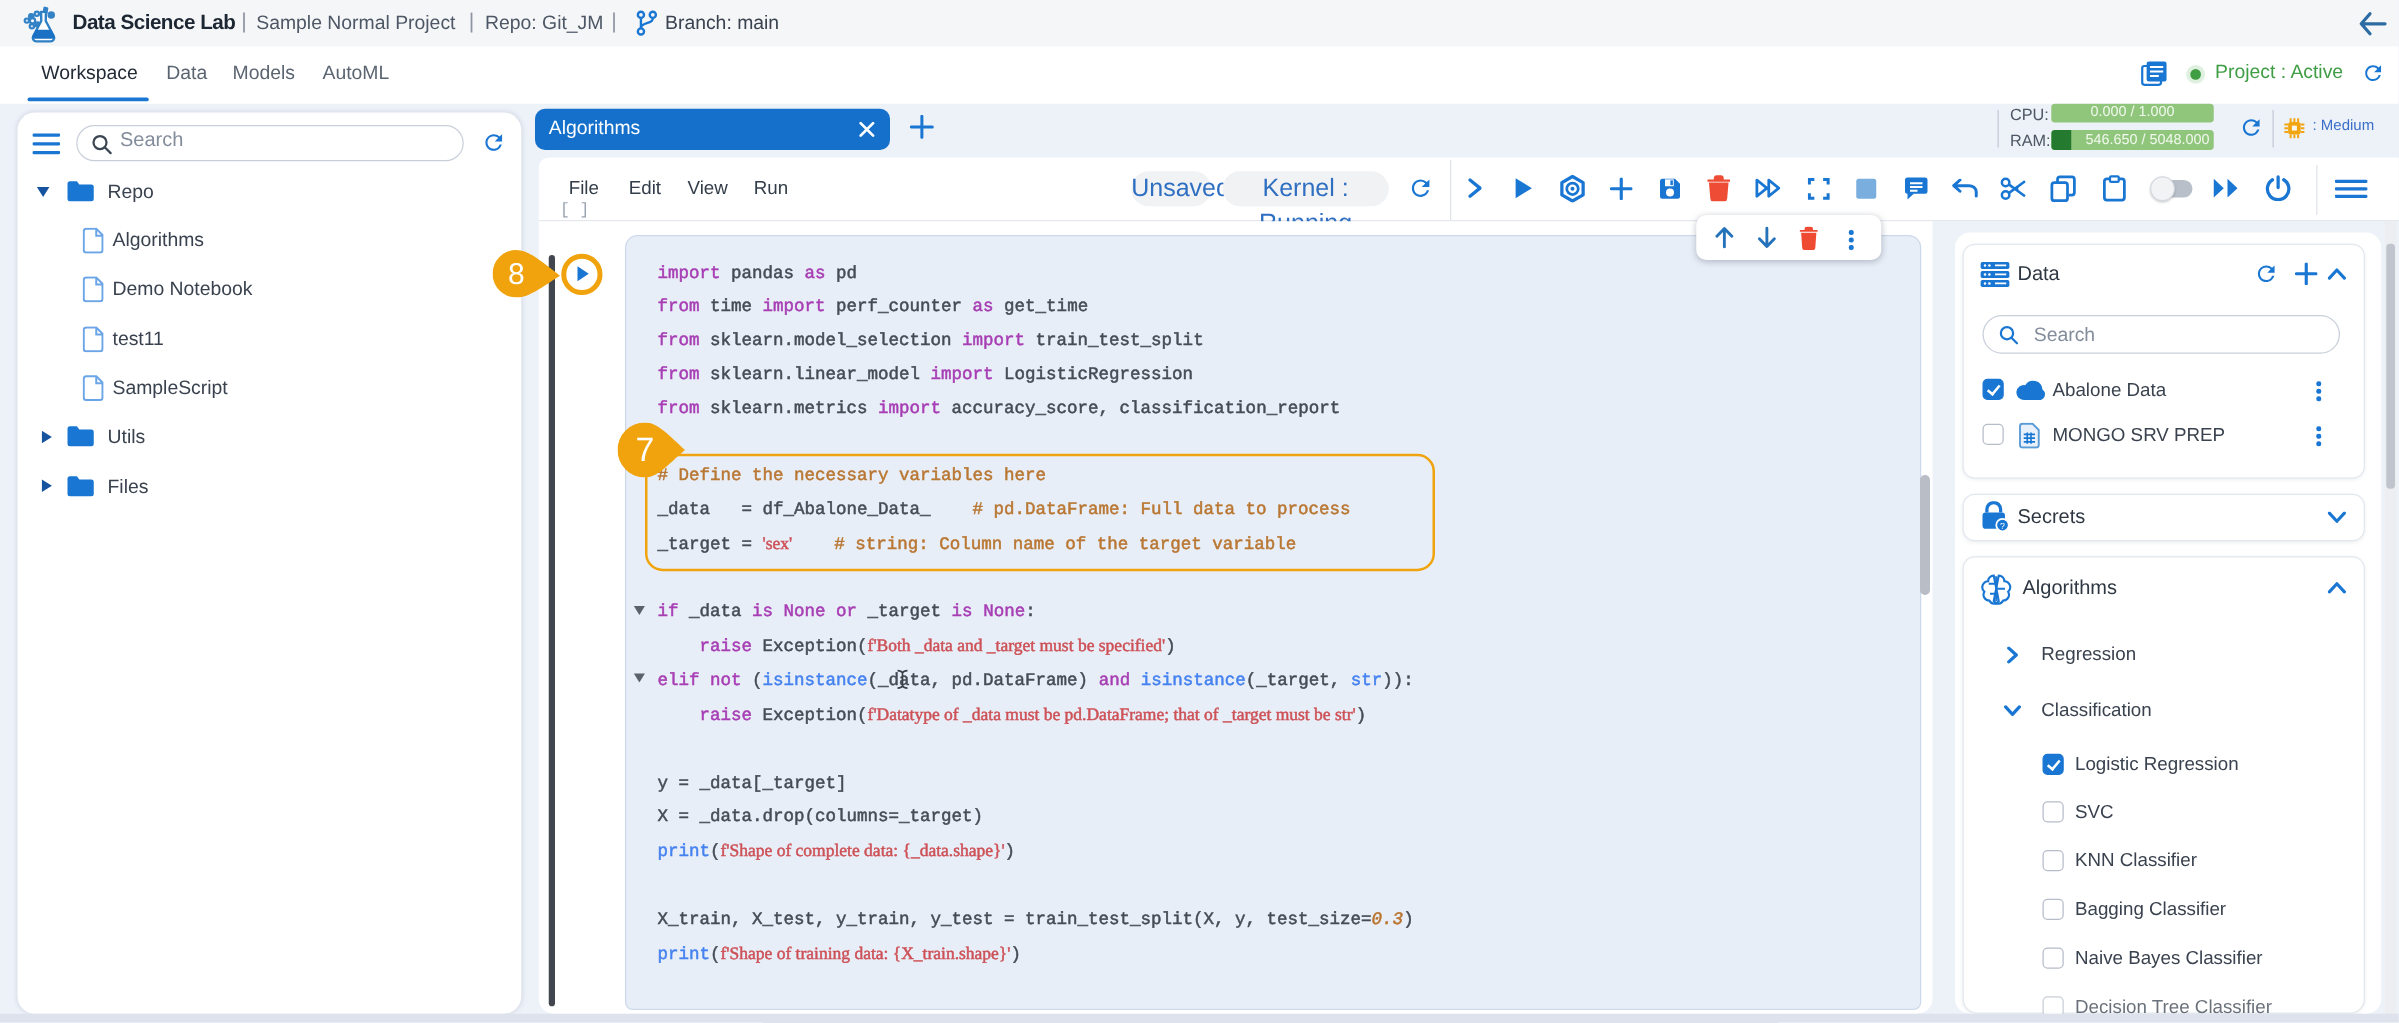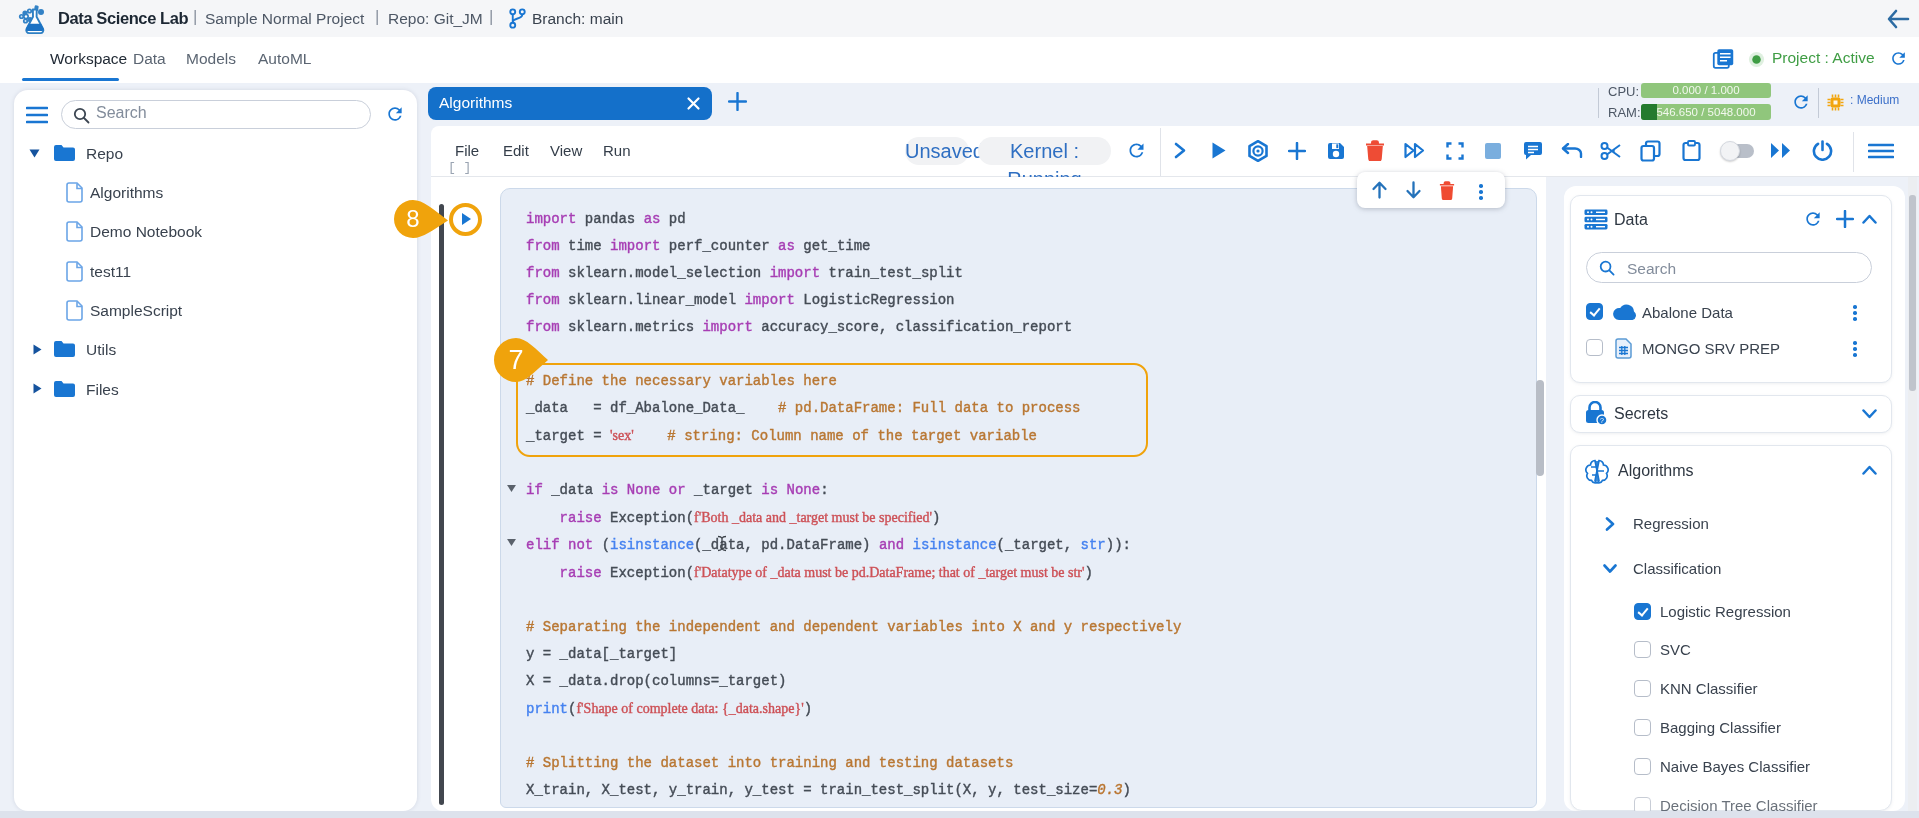--- a/index.html
+++ b/index.html
@@ -103,21 +103,21 @@
         <path d="M5 7 v8 M15 7 c0 5 -10 3 -10 8"></path>
       </g>
   </svg>
   <div class="crumb" style="left:532px;color:#39424e">Branch: main</div>
   <svg class="ic" style="left:1886px;top:9px" width="24" height="20" viewBox="0 0 24 20">
     <path d="M10 2 L3 10 L10 18 M3.5 10 H22" stroke="#2d6ca3" stroke-width="2.6" fill="none" stroke-linecap="round" stroke-linejoin="round"></path>
   </svg>
 </div>
 
 <div class="abs" id="hdr2">
-  <div class="nav active" style="left:50px">Workspace</div>
+  <div class="nav active" style="left:33px">Workspace</div>
   <div class="nav" style="left:133px">Data</div>
   <div class="nav" style="left:186px">Models</div>
   <div class="nav" style="left:258px">AutoML</div>
 </div>
 <div class="abs" id="navline"></div>
 
 <div class="abs" style="left:1712px;top:46px;width:205px;height:26px">
   <svg class="ic" style="left:0;top:2px" width="23" height="22" viewBox="0 0 26 24">
     <rect x="2" y="5" width="17" height="17" rx="2" fill="none" stroke="#1976d2" stroke-width="2"></rect>
     <rect x="6" y="1" width="18" height="18" rx="2" fill="#1976d2"></rect>
@@ -205,21 +205,21 @@
     <path d="M9.5 1 V18 M1 9.5 H18" stroke="#1976d2" stroke-width="2.4" stroke-linecap="round"></path>
   </svg>
 
 <div id="cpuram">
   <div class="abs" style="left:1598px;top:88px;width:1px;height:30px;background:#c3cad6"></div>
   <div class="abs" style="left:1608px;top:84px;font-size:13px;color:#4d5765">CPU:</div>
   <div class="abs" style="left:1641px;top:83px;width:130px;height:15px;background:#90c67c;border-radius:3px;color:#f2f8ee;font-size:11.5px;text-align:center;line-height:15px">0.000 / 1.000</div>
   <div class="abs" style="left:1608px;top:105px;font-size:13px;color:#4d5765">RAM:</div>
   <div class="abs" style="left:1641px;top:104px;width:130px;height:16px;background:#90c67c;border-radius:3px;overflow:hidden;color:#f2f8ee;font-size:11.5px;text-align:center;line-height:16px">
       <div class="abs" style="left:0;top:0;width:16px;height:16px;background:#247a2e"></div>
-      <div class="abs" style="left:0;width:130px">546.650 / 5048.000</div>
+      <div class="abs" style="left:12px;width:130px">546.650 / 5048.000</div>
     </div>
   <svg class="ic" style="left:1791px;top:92px" width="20" height="20" viewBox="0 0 24 24">
       <path d="M17.65 6.35A7.958 7.958 0 0 0 12 4c-4.42 0-7.99 3.58-8 8s3.57 8 8 8c3.73 0 6.84-2.55 7.73-6h-2.08A5.99 5.99 0 0 1 12 18c-3.31 0-6-2.69-6-6s2.69-6 6-6c1.66 0 3.14.69 4.22 1.78L13 11h7V4l-2.35 2.35z" fill="#1976d2"></path>
     </svg>
   <div class="abs" style="left:1818px;top:88px;width:1px;height:30px;background:#c3cad6"></div>
   <svg class="ic" style="left:1827px;top:94px" width="17" height="17" viewBox="0 0 17 17">
     <rect x="3.5" y="3.5" width="10" height="10" rx="2" fill="#f2a50f"></rect>
     <rect x="6.5" y="6.5" width="4" height="4" fill="#fff" opacity="0.9"></rect>
     <path d="M5.5 0.5 v3 M8.5 0.5 v3 M11.5 0.5 v3 M5.5 13.5 v3 M8.5 13.5 v3 M11.5 13.5 v3 M0.5 5.5 h3 M0.5 8.5 h3 M0.5 11.5 h3 M13.5 5.5 h3 M13.5 8.5 h3 M13.5 11.5 h3" stroke="#f2a50f" stroke-width="1.6"></path>
   </svg>
@@ -315,26 +315,24 @@
 
 <span class="cm"># Define the necessary variables here</span>
 _data   = df_Abalone_Data_    <span class="cm"># pd.DataFrame: Full data to process</span>
 _target = <span class="st">'sex'</span>    <span class="cm"># string: Column name of the target variable</span>
 
 <span class="kw">if</span> _data <span class="kw">is</span> <span class="kw">None</span> <span class="kw">or</span> _target <span class="kw">is</span> <span class="kw">None</span>:
     <span class="kw">raise</span> Exception(<span class="st">f'Both _data and _target must be specified'</span>)
 <span class="kw">elif</span> <span class="kw">not</span> (<span class="fn">isinstance</span>(_data, pd.DataFrame) <span class="kw">and</span> <span class="fn">isinstance</span>(_target, <span class="fn">str</span>)):
     <span class="kw">raise</span> Exception(<span class="st">f'Datatype of _data must be pd.DataFrame; that of _target must be str'</span>)
 
-<span class="cm"># Separating the independent and dependent variables into X and y respectively</span>
 y = _data[_target]
 X = _data.drop(columns=_target)
 <span class="fn">print</span>(<span class="st">f'Shape of complete data: {_data.shape}'</span>)
 
-<span class="cm"># Splitting the dataset into training and testing datasets</span>
 X_train, X_test, y_train, y_test = train_test_split(X, y, test_size=<span class="nu">0.3</span>)
 <span class="fn">print</span>(<span class="st">f'Shape of training data: {X_train.shape}'</span>)</div>
 </div>
 <div class="abs" id="darkbar"></div>
 <div class="abs" id="obox"></div>
 
 <svg class="abs" style="left:507px;top:484px" width="9" height="8" viewBox="0 0 10 9">
     <path d="M0 1 h10 l-5 8 z" fill="#5a616b"></path>
   </svg>
 <svg class="abs" style="left:507px;top:538px" width="9" height="8" viewBox="0 0 10 9">

